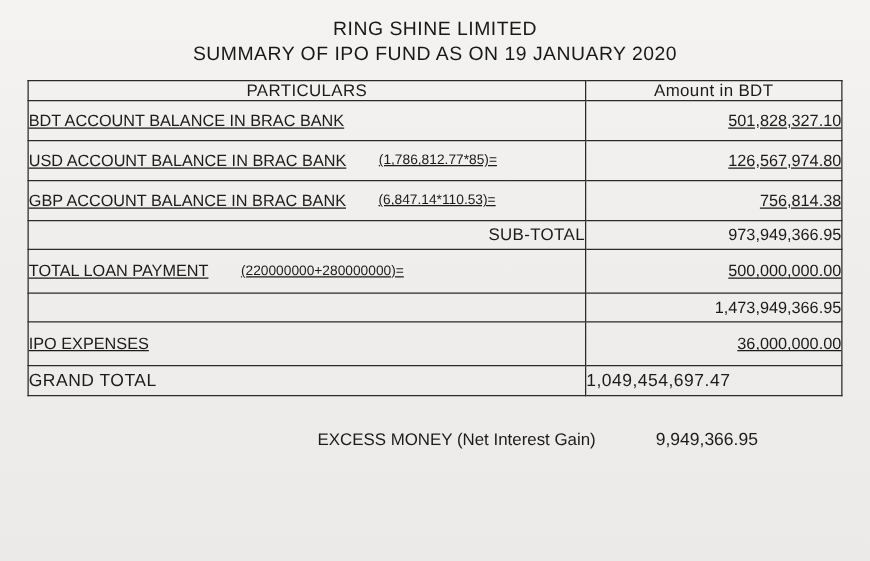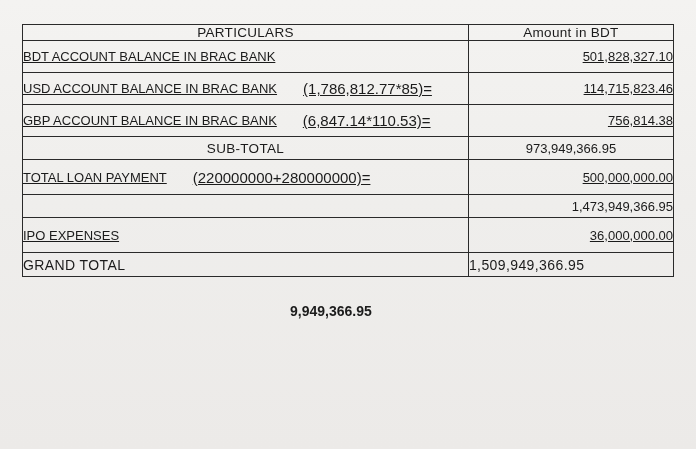--- a/index.html
+++ b/index.html
@@ -79,33 +79,32 @@
     width: 100%;
   }
   .pcell-label {
     flex: 0 0 auto;
     white-space: nowrap;
   }
   .pcell-calc {
     flex: 1 1 auto;
     padding-left: 26px;
     white-space: nowrap;
-    font-size: 15px;
+    font-size: 11px;
   }
 
   .sub-label {
-    text-align: center;
+    text-align: right;
     font-weight: bold;
     font-size: 13.5px;
     height: 22px;
     letter-spacing: 0.3px;
   }
   .sub-amount {
     font-weight: bold;
-    text-align: center;
   }
   .tall {
     height: 34px;
   }
   .short {
     height: 22px;
   }
   .bold {
     font-weight: bold;
     margin-top: 40px;
@@ -123,30 +122,34 @@
     display: flex;
     justify-content: flex-start;
     align-items: baseline;
     padding-left: 232px;
   }
   .footer-label {
     font-size: 13.5px;
   }
   .footer-amount {
     font-size: 14px;
-    font-weight: bold;
-    margin-left: 36px;
+    font-weight: normal;
+    margin-left: 48px;
     white-space: nowrap;
   }
 </style>
 </head>
 <body>
 
 <div class="page">
 
+  <div class="header">
+    <div class="title-line">RING SHINE LIMITED</div>
+    <div class="title-line second">SUMMARY OF IPO FUND AS ON 19 JANUARY 2020</div>
+  </div>
 
   <table class="fund">
     <colgroup>
       <col class="col-particular">
       <col class="col-amount">
     </colgroup>
     <tbody>
       <tr>
         <td class="head-cell">PARTICULARS</td>
         <td class="head-cell">Amount in BDT</td>
@@ -162,21 +165,21 @@
         <td class="row-cell amount-cell">501,828,327.10</td>
       </tr>
 
       <tr>
         <td class="row-cell">
           <div class="pcell-inner">
             <span class="pcell-label">USD ACCOUNT BALANCE IN BRAC BANK</span>
             <span class="pcell-calc">(1,786,812.77*85)=</span>
           </div>
         </td>
-        <td class="row-cell amount-cell">114,715,823.46</td>
+        <td class="row-cell amount-cell">126,567,974.80</td>
       </tr>
 
       <tr>
         <td class="row-cell">
           <div class="pcell-inner">
             <span class="pcell-label">GBP ACCOUNT BALANCE IN BRAC BANK</span>
             <span class="pcell-calc">(6,847.14*110.53)=</span>
           </div>
         </td>
         <td class="row-cell amount-cell">756,814.38</td>
@@ -203,22 +206,23 @@
         <td class="amount-cell short bold">1,473,949,366.95</td>
       </tr>
 
       <tr>
         <td class="row-cell tall">IPO EXPENSES</td>
         <td class="row-cell amount-cell tall">36,000,000.00</td>
       </tr>
 
       <tr>
         <td class="grand-label">GRAND TOTAL</td>
-        <td class="amount-cell bold grand-label">1,509,949,366.95</td>
+        <td class="amount-cell bold grand-label">1,049,454,697.47</td>
       </tr>
     </tbody>
   </table>
 
   <div class="footer-row">
+    <span class="footer-label">EXCESS MONEY (Net Interest Gain)</span>
     <span class="footer-amount">9,949,366.95</span>
   </div>
 
 </div>
 
 </body></html>

